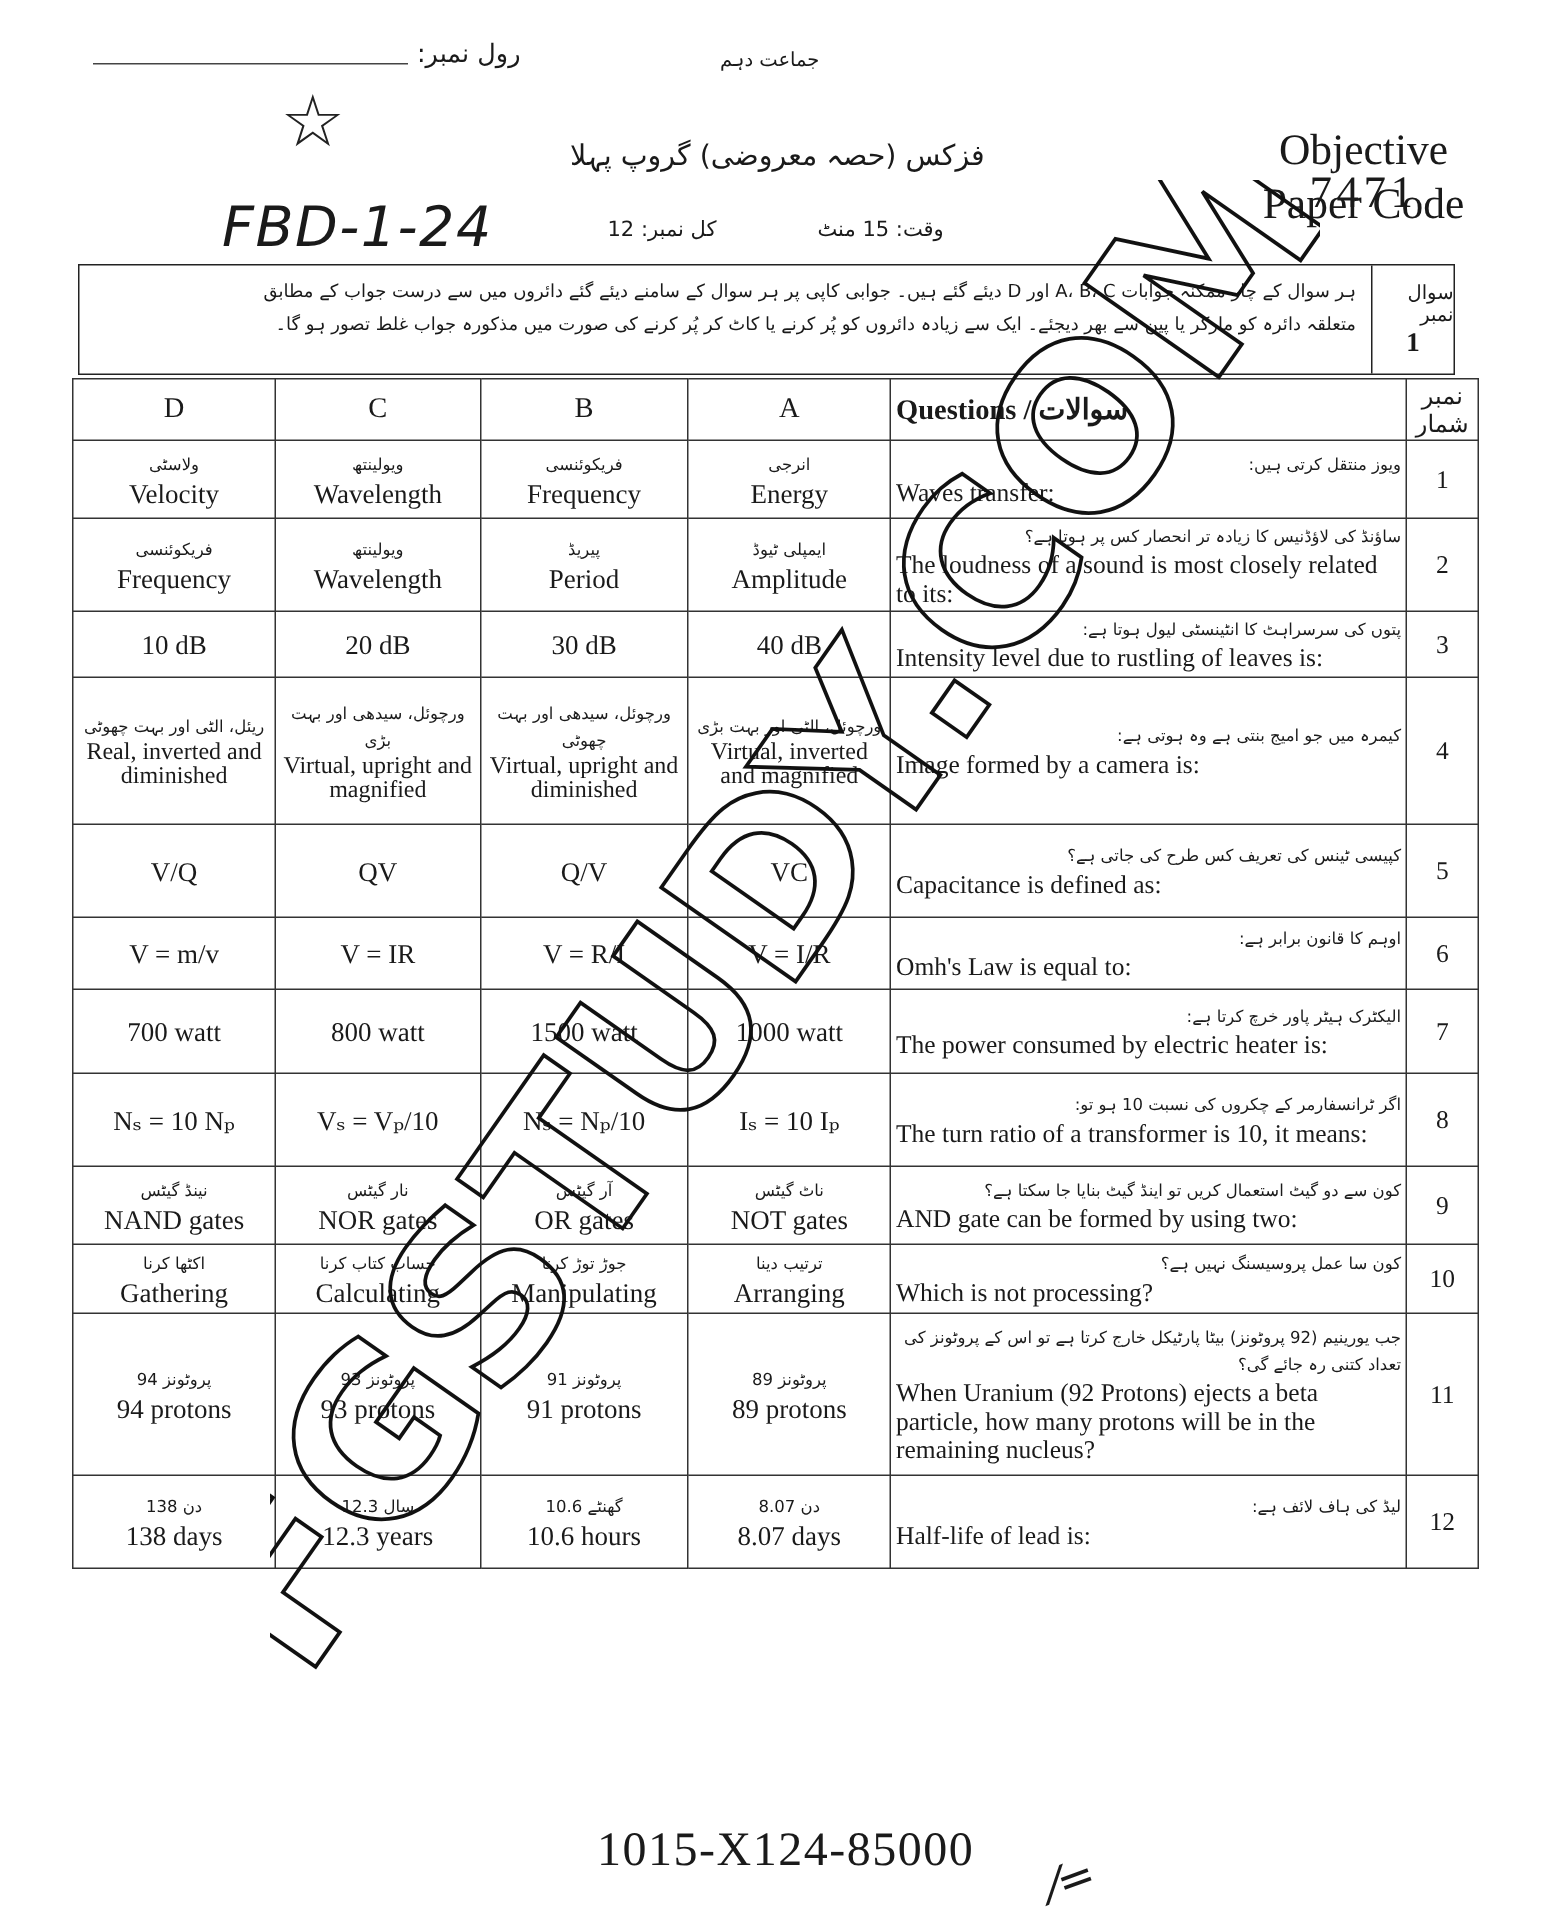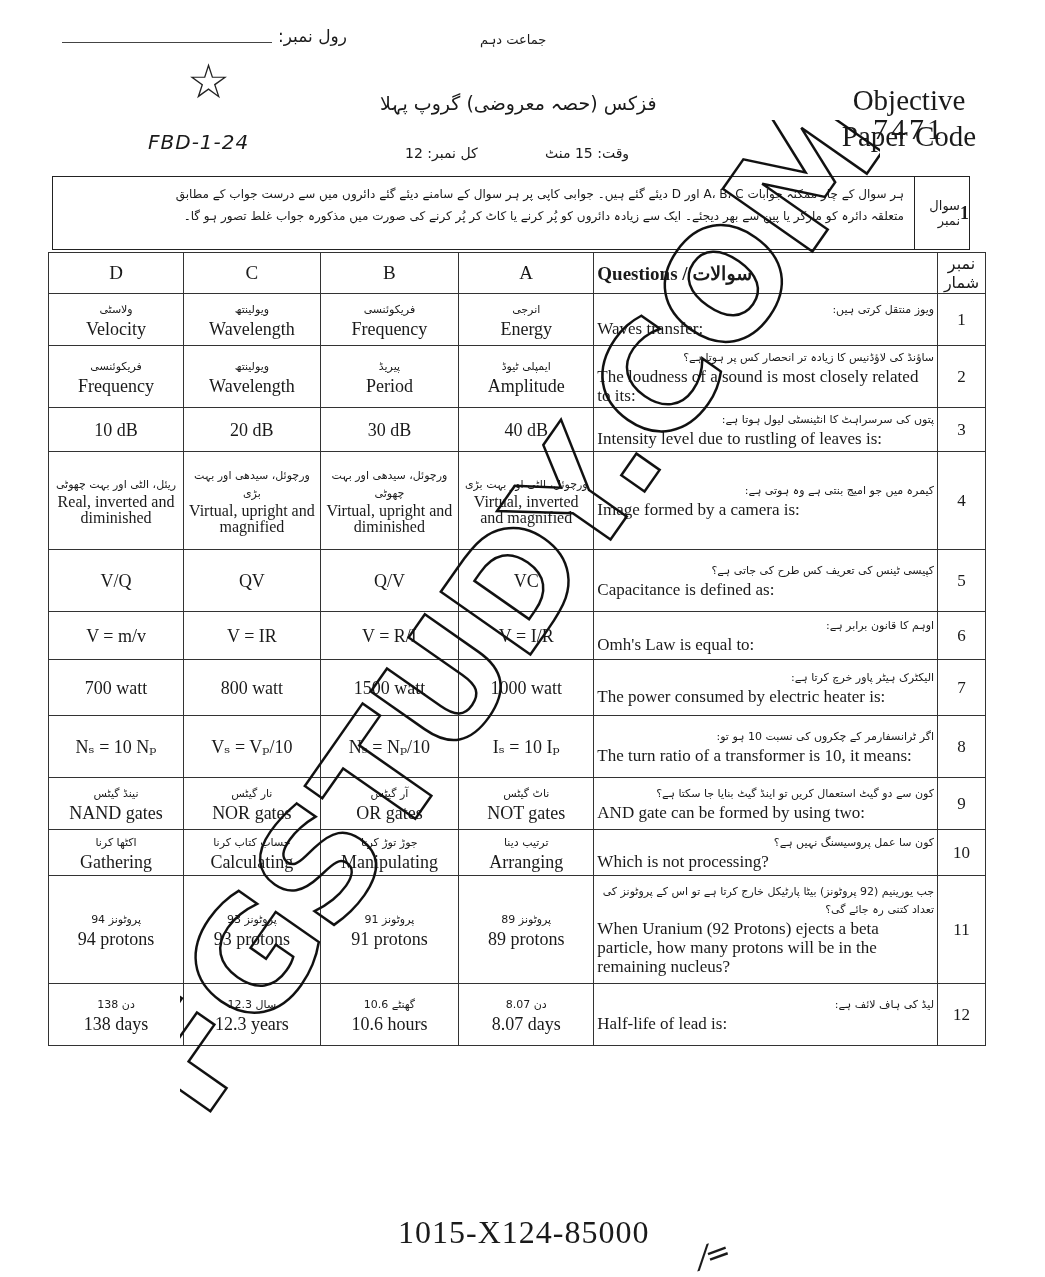--- a/index.html
+++ b/index.html
@@ -6,32 +6,32 @@
   body { width: 1045px; height: 1277px; position: relative; overflow: hidden;
          font-family: "Liberation Serif", "DejaVu Serif", serif; color: #1a1a1a; }
   .abs { position: absolute; }
   .urdu { font-family: "DejaVu Sans", sans-serif; direction: rtl; }
 
   
   .roll-line { left: 62px; top: 42px; width: 210px; border-bottom: 1px solid #444; }
   .roll-label { left: 278px; top: 26px; font-size: 17px; }
   .star { left: 187px; top: 58px; font-size: 48px; line-height: 1; color: #222; }
   .code-hand { left: 148px; top: 130px; font-family: "DejaVu Sans", sans-serif; font-style: italic;
-               font-size: 20px; letter-spacing: 1px; font-weight: 300; }
+               font-size: 37px; letter-spacing: 1px; font-weight: 300; }
   .class-lbl { left: 480px; top: 32px; font-size: 13px; }
   .subject-lbl { left: 380px; top: 92px; font-size: 19px; }
   .time-lbl { left: 545px; top: 145px; font-size: 14px; }
   .marks-lbl { left: 405px; top: 145px; font-size: 14px; }
   .obj-title { left: 820px; top: 38px; width: 178px; text-align: center; font-size: 29px; line-height: 36px; margin-top: 44px; }
   .obj-code { left: 820px; top: 112px; width: 178px; text-align: center; font-size: 30px; letter-spacing: 3px; }
 
   
   .instr-box { left: 52px; top: 176px; width: 916px; height: 72px; border: 1.5px solid #222; display: flex; }
   .instr-text { flex: 1; padding: 6px 10px; font-size: 12px; line-height: 22px; text-align: right; }
-  .instr-q { width: 54px; border-left: 1.5px solid #222; display: flex; flex-direction: row;
+  .instr-q { width: 54px; border-left: 1.5px solid #222; display: flex; flex-direction: column;
              align-items: center; justify-content: center; font-size: 13px; }
   .instr-q .num { font-size: 18px; font-weight: bold; }
 
   
   table.mcq { position: absolute; left: 48px; top: 252px; width: 938px; border-collapse: collapse; }
   table.mcq td, table.mcq th { border: 1px solid #333; text-align: center; vertical-align: middle; padding: 1px 3px; }
   table.mcq th { font-weight: normal; font-size: 19px; height: 34px; }
   .c-opt { width: 138px; font-size: 18px; line-height: 20px; }
   .c-opt .u { font-family: "DejaVu Sans", sans-serif; font-size: 11px; display: block; line-height: 18px; }
   .c-opt .e { display: block; }

